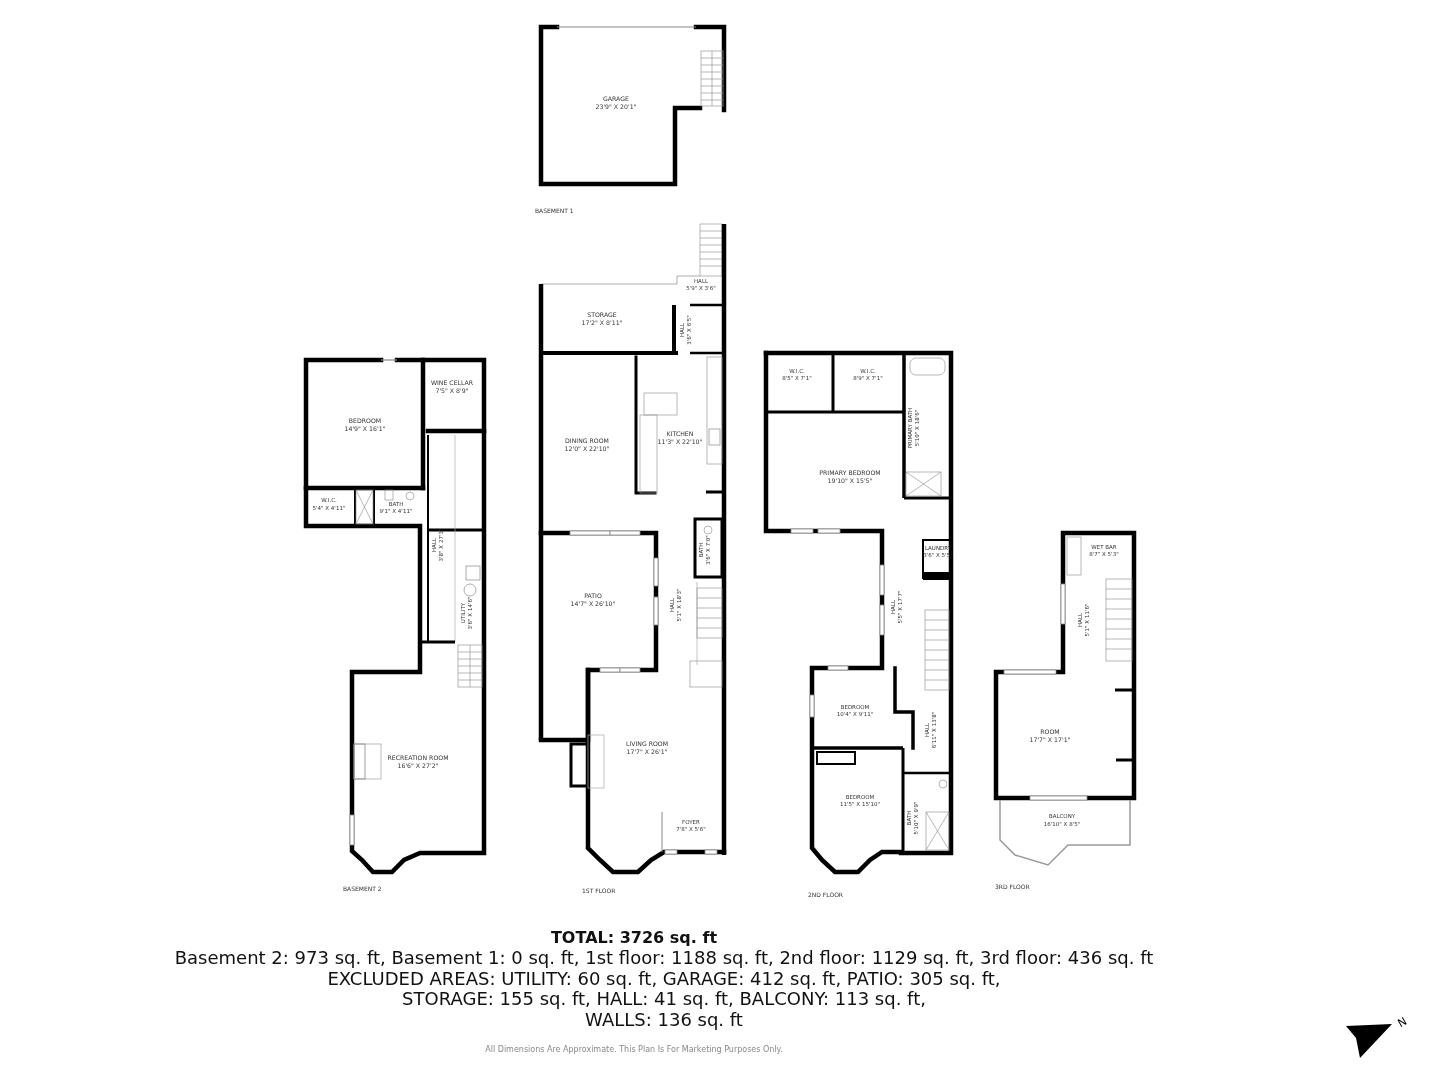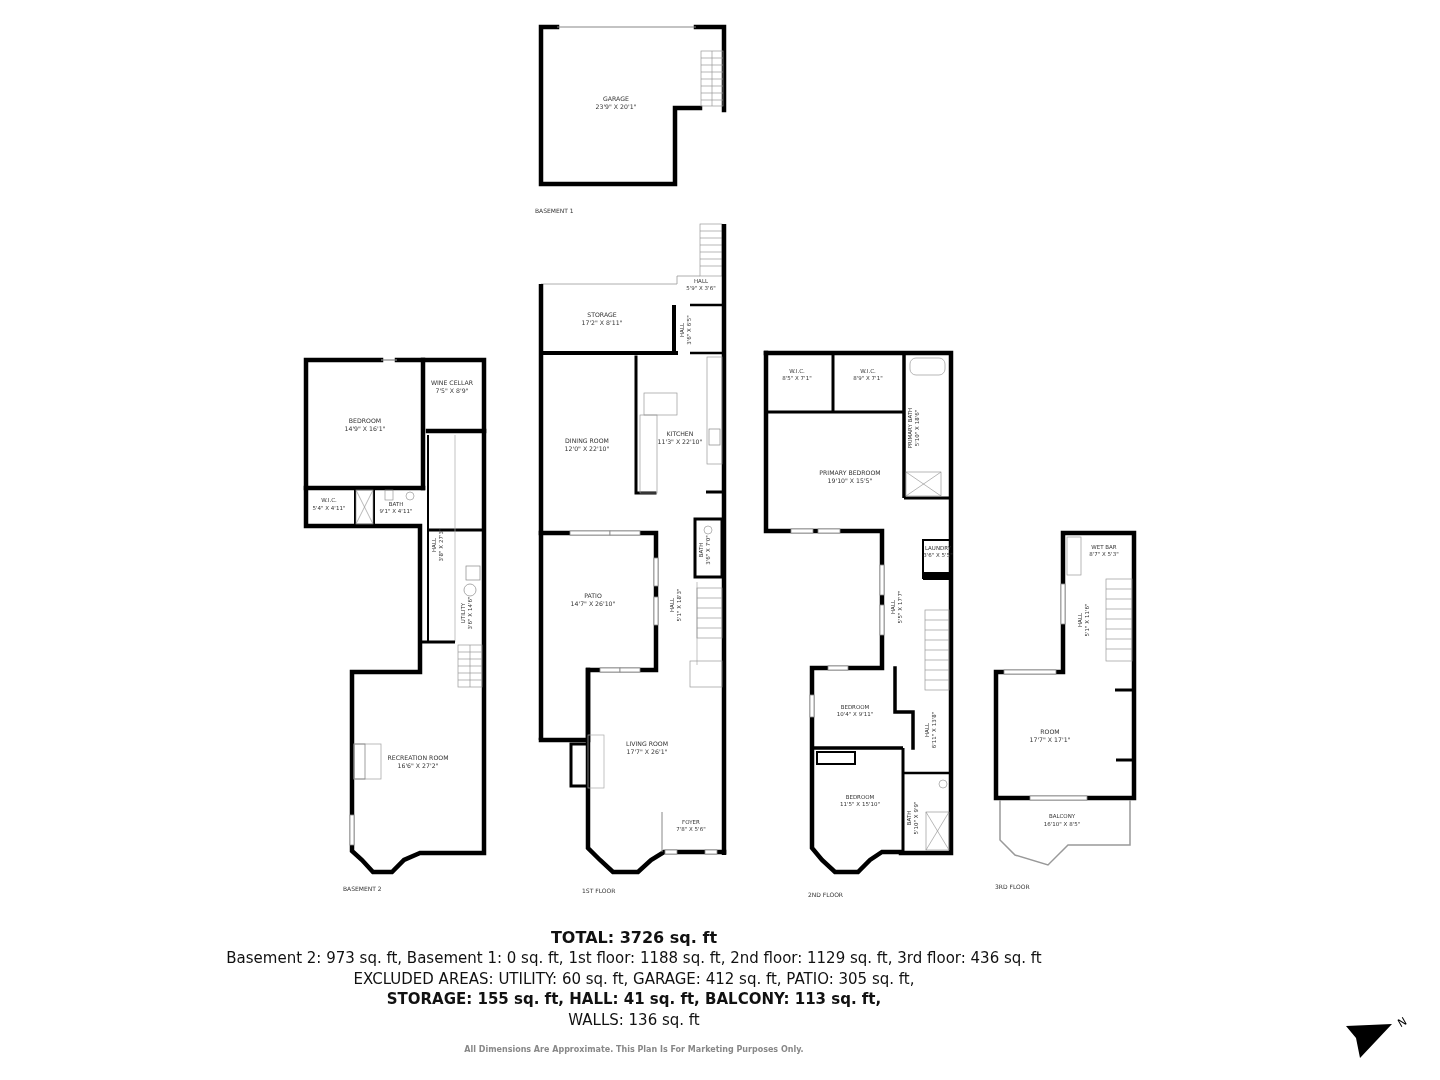--- a/index.html
+++ b/index.html
@@ -6,23 +6,23 @@
   body { width: 1440px; height: 1080px; position: relative; overflow: hidden; font-family: "DejaVu Sans", sans-serif; }
   #plan { position: absolute; left: 0; top: 0; width: 1440px; height: 1080px; }
   .room-label { font-family: "DejaVu Sans", sans-serif; font-size: 6.2px; fill: #333; text-anchor: middle; }
   .floor-label { font-family: "DejaVu Sans", sans-serif; font-size: 6px; fill: #333; }
   .wall { fill: none; stroke: #000; stroke-width: 4.5; stroke-linecap: square; stroke-linejoin: miter; }
   .thin { fill: none; stroke: #999; stroke-width: 0.8; }
   .win { fill: #fff; stroke: #888; stroke-width: 0.8; }
   .stairs line { stroke: #999; stroke-width: 0.7; }
   .summary { position: absolute; left: 0; width: 1268px; text-align: center; color: #111; font-family: "DejaVu Sans", sans-serif; }
   .total { top: 928px; font-size: 16px; font-weight: bold; }
-  .line { font-size: 15px; line-height: 20.5px; }
-  .l1 { top: 948px; } .l2 { top: 968.5px; } .l3 { top: 989px; font-weight: bold; } .l4 { top: 1009.5px; }
-  .disclaimer { top: 1045px; font-size: 8px; color: #888; font-weight: bold; }
+  .line { font-size: 18px; line-height: 20.5px; margin-left: 30px; }
+  .l1 { top: 948px; } .l2 { top: 968.5px; } .l3 { top: 989px; } .l4 { top: 1009.5px; }
+  .disclaimer { top: 1045px; font-size: 8px; color: #888; }
   .north { position: absolute; left: 1342px; top: 1014px; width: 70px; height: 50px; }
 </style>
 </head>
 <body>
 
 <svg id="plan" viewBox="0 0 1440 1080" xmlns="http://www.w3.org/2000/svg">
 
   <g>
     <polyline class="wall" points="557,27 541,27 541,184 675,184 675,108 700,108"></polyline>
     <polyline class="wall" points="696,27 724,27 724,110"></polyline>

